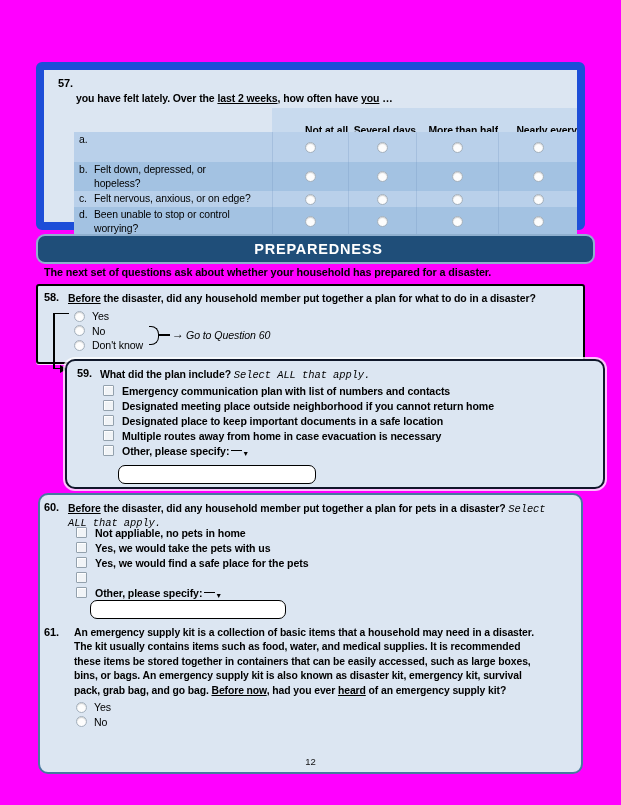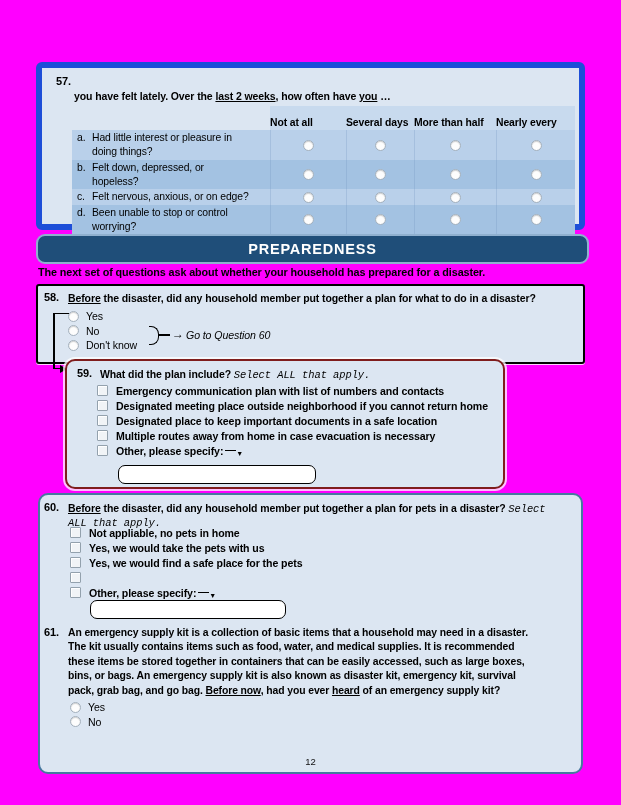--- a/index.html
+++ b/index.html
@@ -1,41 +1,41 @@
 <!DOCTYPE html>
 <html><head>
 <meta charset="utf-8">
 <style>
   html,body{margin:0;padding:0;}
   body{
     width:621px;height:805px;background:#ff00ff;position:relative;overflow:hidden;
     font-family:"Liberation Sans", sans-serif;font-size:10.4px;color:#000;
     letter-spacing:-0.1px;
   }
-  .abs{position:absolute;}
+  .abs{position:absolute;padding-left:6px;}
   .b{font-weight:bold;}
   .u{text-decoration:underline;}
   .i{font-style:italic;font-weight:400;font-family:Liberation Mono, monospace;}
   .nowrap{white-space:nowrap;}
   .panel{position:absolute;background:#dce6f2;box-sizing:border-box;}
-  #box57{left:36px;top:62px;width:549px;height:168px;border:6px solid #1d4ed8;border-radius:6px;}
+  #box57{left:36px;top:62px;width:549px;height:168px;border:8px solid #1d4ed8;border-radius:6px;}
   #box58{left:36px;top:284px;width:549px;height:80px;border:2px solid #000;border-radius:3px;box-shadow:0 1px 0 rgba(255,255,255,.8);}
-  #box59{left:65px;top:359px;width:440px;height:130px;border:2px solid #7f1d1d;border-radius:10px;box-shadow:0 0 0 2px rgba(255,255,255,.75);}
+  #box59{left:65px;top:359px;width:540px;height:130px;border:2px solid #0f172a;border-radius:10px;box-shadow:0 0 0 2px rgba(255,255,255,.75);}
   #box60{left:38px;top:493px;width:545px;height:281px;border:2px solid #47789f;border-radius:10px;}
   #banner{left:36px;top:234px;width:549px;height:26px;background:#1f4e79;border:2px solid #8fb0cf;border-radius:9px;
     display:flex;align-items:center;justify-content:center;}
   #banner span{color:#fff;font-weight:bold;font-size:14.5px;letter-spacing:0.8px;}
   #intro{left:38px;top:266px;width:545px;font-weight:bold;font-size:10.8px;}
   .qnum{position:absolute;font-weight:bold;font-size:11px;}
   .qtext{position:absolute;font-size:10.5px;line-height:14px;}
   
   #t57{position:absolute;left:30px;top:38px;width:503px;}
   .t-row{display:grid;grid-template-columns:198px 76px 68px 82px 79px;}
   .t-row .cell{box-sizing:border-box;}
-  .hdr-cell{background:#c8daee;text-align:left;font-weight:bold;font-size:10.4px;line-height:11.5px;padding-top:11px;}
+  .hdr-cell{background:#c8daee;text-align:right;font-weight:bold;font-size:10.4px;line-height:11.5px;padding-top:17px;}
   .row-light .cell{background:#b9d0ea;}
   .row-dark .cell{background:#a3c2e2;}
   .lbl-cell{display:flex;padding:1px 3px 0 5px;line-height:13.5px;}
   .lbl-cell .letter{width:15px;flex:none;}
   .dcell{display:flex;align-items:center;justify-content:center;border-left:1px solid rgba(114,148,192,0.28);}
   .radio{display:inline-block;width:9px;height:9px;border-radius:50%;background:#fdfdfd;border:1px solid #a3b0bd;
     box-shadow:inset 0 1px 1px rgba(0,0,0,0.18);flex:none;}
   .checkbox{display:inline-block;width:9px;height:9px;background:#f1f4f7;border:1px solid #93a1ad;border-radius:1px;
     box-shadow:inset 1px 1px 0 rgba(255,255,255,.9);flex:none;}
   .opt{display:flex;align-items:center;height:14.6px;}
@@ -69,24 +69,20 @@
       <div class="cell"></div>
       <div class="cell hdr-cell">Not at all</div>
       <div class="cell hdr-cell">Several days</div>
       <div class="cell hdr-cell">More than half the days</div>
       <div class="cell hdr-cell">Nearly every day</div>
     </div>
 
     <div class="t-row row-light" style="height:30px;">
       <div class="cell lbl-cell">
         <span class="letter">a.</span>
-        <span class="txt">
-          <div class="nowrap">Had little interest or pleasure in</div>
-          <div class="nowrap">doing things?</div>
-        </span>
       </div>
       <div class="cell dcell">
           <span class="radio"></span>
         </div>
       <div class="cell dcell">
           <span class="radio"></span>
         </div>
       <div class="cell dcell">
           <span class="radio"></span>
         </div>

